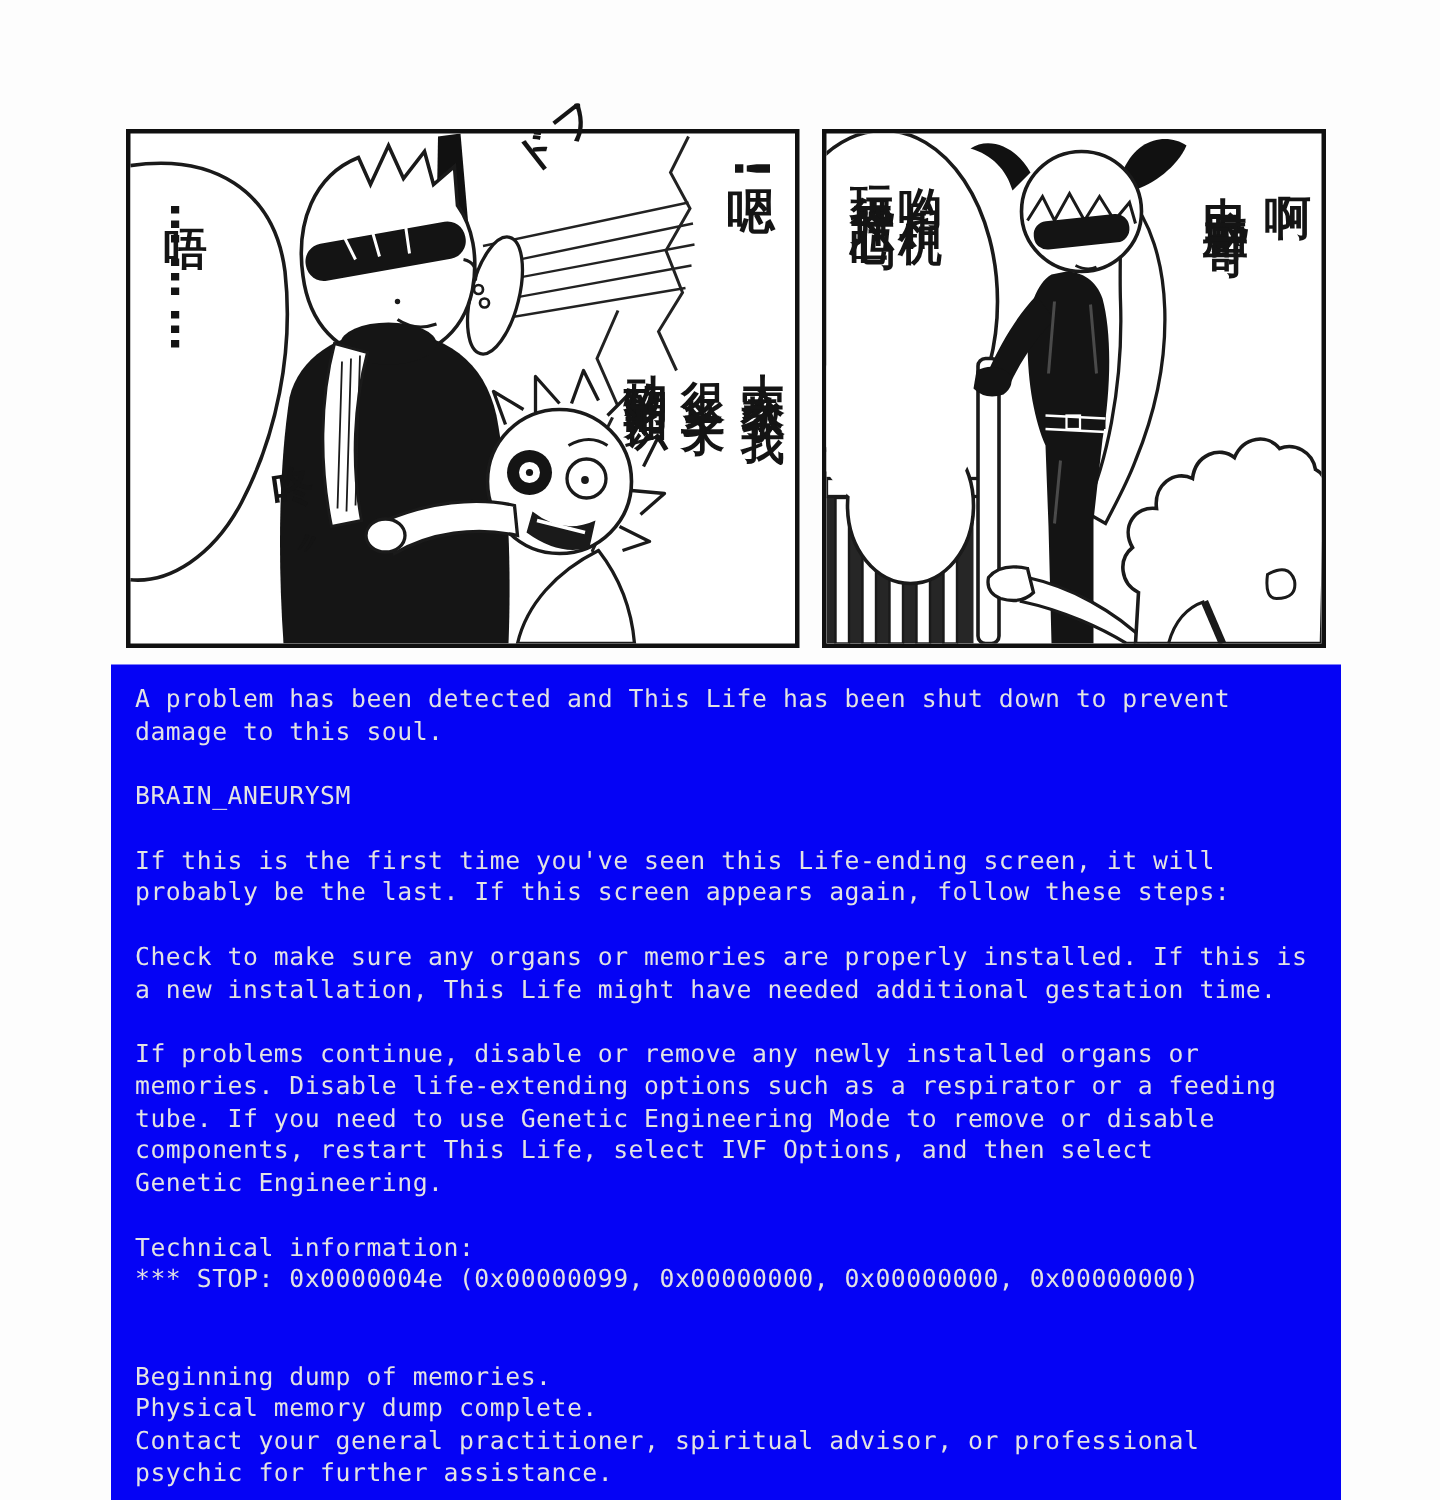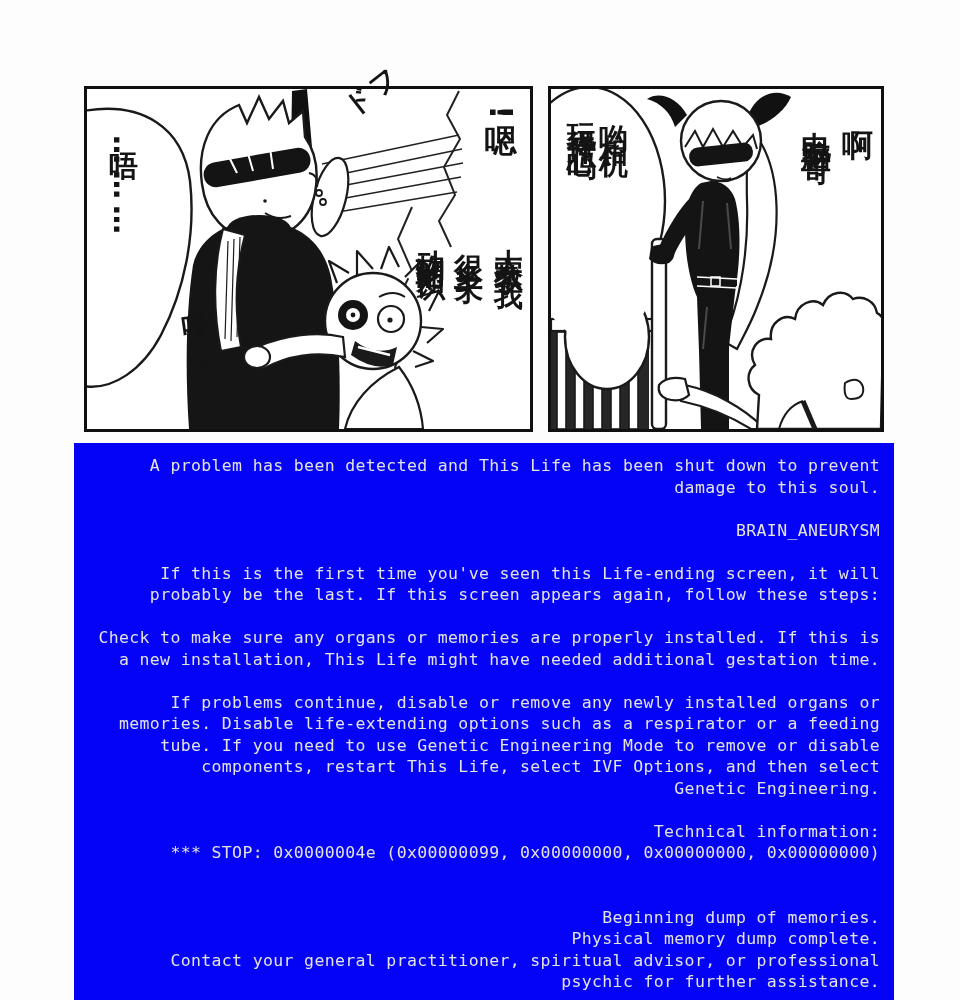--- a/index.html
+++ b/index.html
@@ -140,21 +140,21 @@
         <path d="M252,312 L264,340" stroke="#1a1a1a" stroke-width="5"></path>
       </g>
     </svg>
 
     <div class="vtext" style="left:48px;top:12px;font-size:29px;letter-spacing:12px;">哟相机</div>
     <div class="vtext" style="left:16px;top:12px;font-size:29px;letter-spacing:7px;">玩得开心吗?</div>
     <div class="vtext" style="left:291px;top:18px;font-size:31px;">啊</div>
     <div class="vtext" style="left:250px;top:18px;font-size:30px;letter-spacing:9px;">电脑哥哥</div>
   </div>
 
-  <pre class="bsod" style="background-color: rgb(5, 3, 245); color: rgb(227, 227, 227); text-align: right;">A problem has been detected and This Life has been shut down to prevent
+  <pre class="bsod" style="background-color: rgb(5, 3, 245); color: rgb(227, 227, 227);">A problem has been detected and This Life has been shut down to prevent
 damage to this soul.
 
 BRAIN_ANEURYSM
 
 If this is the first time you've seen this Life-ending screen, it will
 probably be the last. If this screen appears again, follow these steps:
 
 Check to make sure any organs or memories are properly installed. If this is
 a new installation, This Life might have needed additional gestation time.
 

